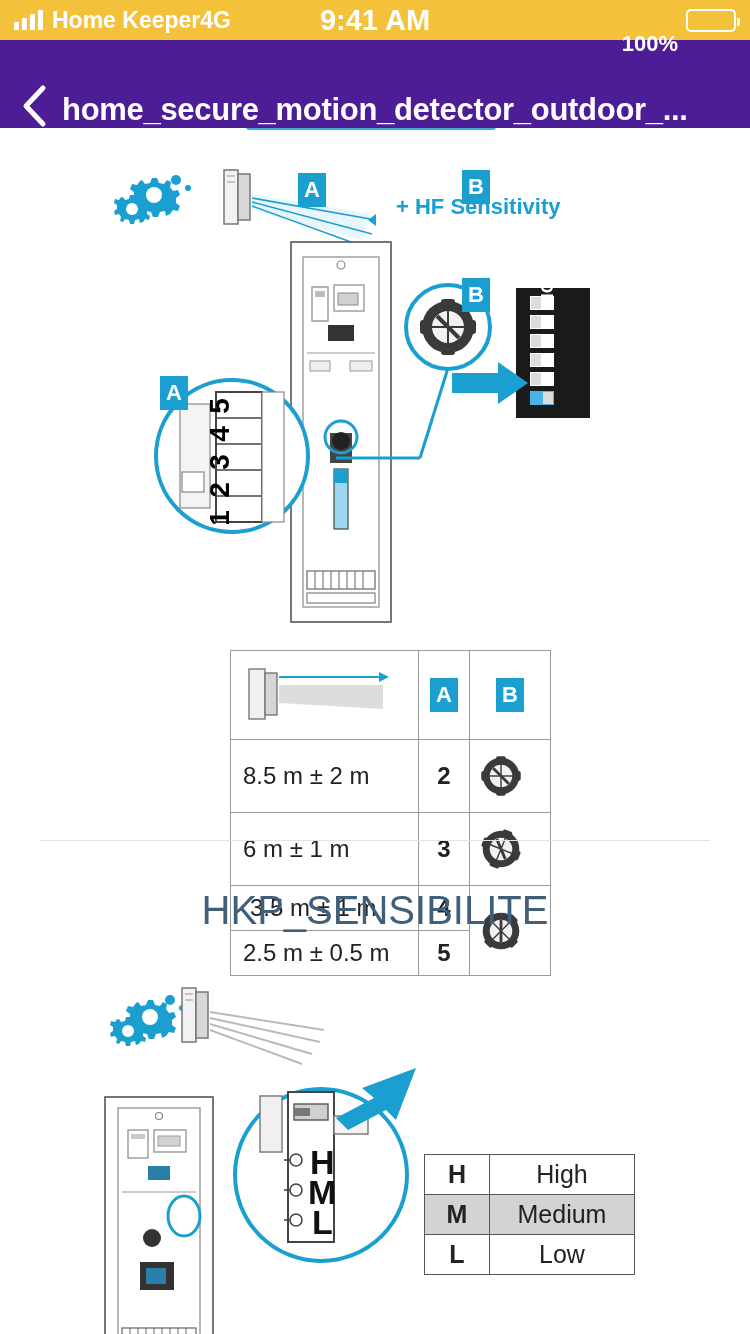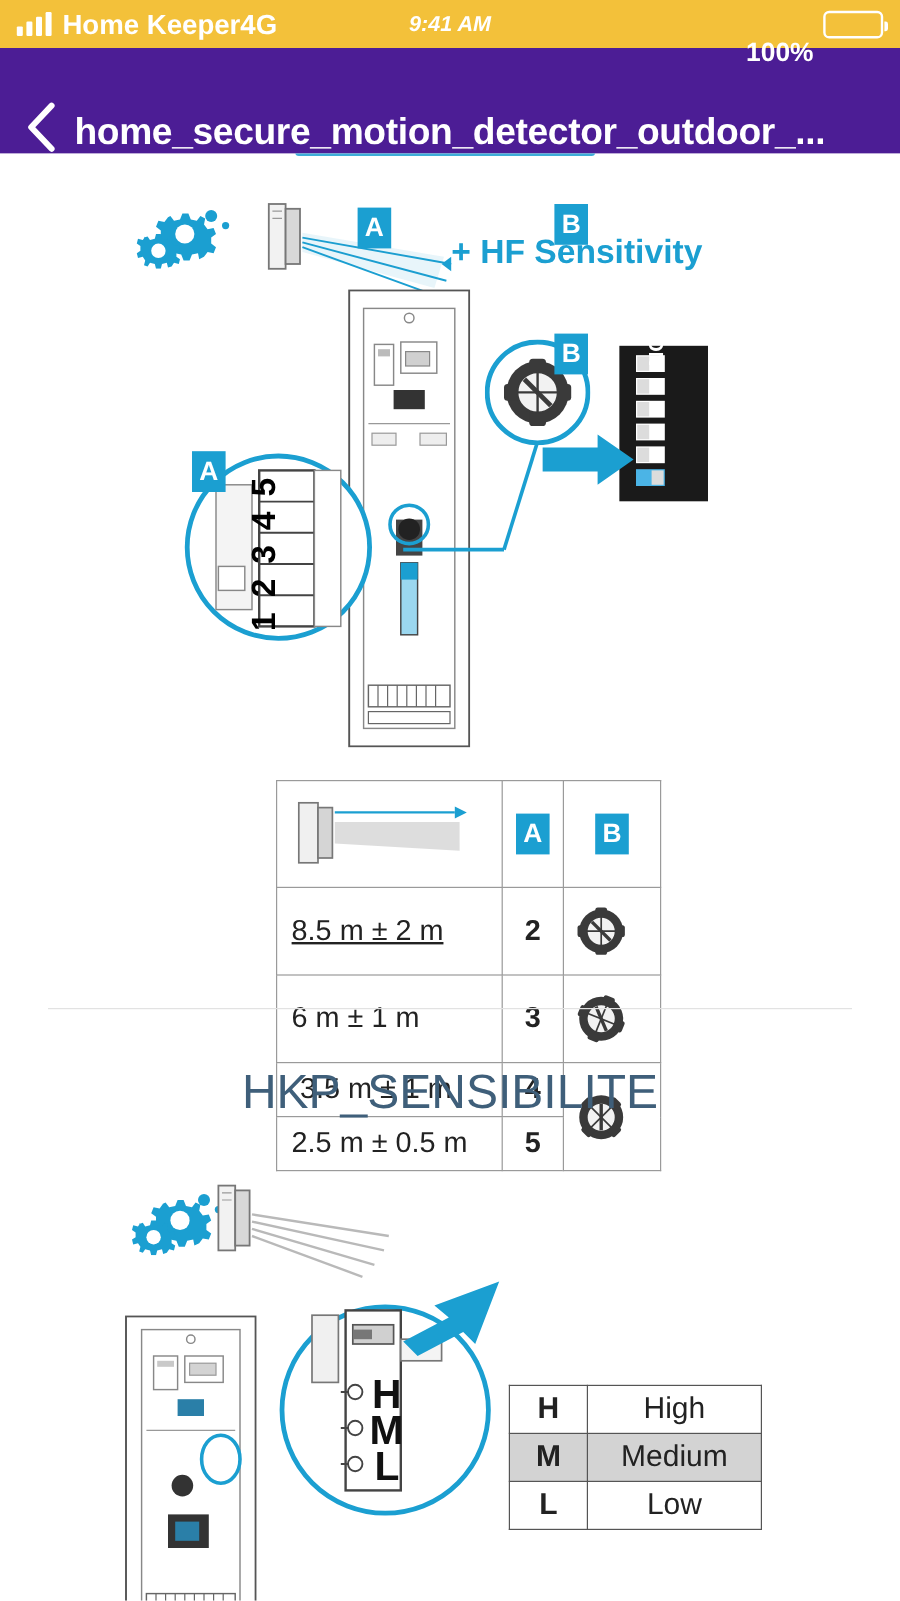--- a/index.html
+++ b/index.html
@@ -43,24 +43,23 @@
   .signal-bars i:nth-child(1) { height: 8px; }
   .signal-bars i:nth-child(2) { height: 12px; }
   .signal-bars i:nth-child(3) { height: 16px; }
   .signal-bars i:nth-child(4) { height: 20px; }
   .carrier { margin-right: 0; white-space: nowrap; }
   .network { margin-right: 0; }
   .clock {
     position: absolute;
     left: 0; right: 0;
     text-align: center;
-    font-size: 18px;
+    font-size: 29px;
     font-weight: bold;
     pointer-events: none;
-    font-style: italic;
   }
   .status-right {
     margin-left: auto;
     display: flex;
     align-items: center;
     gap: 8px;
   }
   .battery-pct { font-size: 22px; font-weight: bold; margin-top: 47px; }
   .battery {
     width: 50px;
@@ -275,21 +274,21 @@
         <line x1="2" y1="26" x2="112" y2="66"></line>
       </g>
       <polygon points="126,34 126,46 118,40" fill="#1b9fd1"></polygon>
       <path d="M2 14 L120 34 L112 60 L2 30 Z" fill="#1b9fd1" opacity="0.10"></path>
     </svg>
 
     <div class="label-box abs" style="left:298px; top:45px; width:28px; height:28px; font-size:22px; padding-top:6px;">A</div>
 
     <div class="label-box abs" style="left:462px; top:42px; width:28px; height:28px; font-size:22px; padding-top:6px;">B</div>
 
-    <div class="abs blue-text" style="left:376px; top:66px; font-size:28px;">+ HF Sensitivity</div>
+    <div class="abs blue-text" style="left:396px; top:66px; font-size:22px;">+ HF Sensitivity</div>
 
     <svg class="abs" style="left:290px; top:113px;" width="102" height="382" viewBox="0 0 102 382">
       <rect x="1" y="1" width="100" height="380" fill="#ffffff" stroke="#555" stroke-width="1.6"></rect>
       <rect x="13" y="16" width="76" height="350" fill="#ffffff" stroke="#888" stroke-width="1.2"></rect>
       <circle cx="51" cy="24" r="4" fill="none" stroke="#888" stroke-width="1.2"></circle>
       <rect x="22" y="46" width="16" height="34" fill="#fff" stroke="#888" stroke-width="1.2"></rect>
       <rect x="25" y="50" width="10" height="6" fill="#bbb"></rect>
       <rect x="44" y="44" width="30" height="26" fill="#fff" stroke="#888" stroke-width="1.2"></rect>
       <rect x="48" y="52" width="20" height="12" fill="#d0d0d0" stroke="#888" stroke-width="1"></rect>
       <rect x="38" y="84" width="26" height="16" fill="#333"></rect>
@@ -401,21 +400,21 @@
           </svg>
         </td>
         <td class="c-a">
           <span class="label-box" style="width:28px; height:28px; font-size:22px; padding-top:6px;">A</span>
         </td>
         <td class="c-b">
           <span class="label-box" style="width:28px; height:28px; font-size:22px; padding-top:6px;">B</span>
         </td>
       </tr>
       <tr>
-        <td class="c-dist" style="height:72px;text-decoration:underline;">8.5 m ± 2 m</td>
+        <td class="c-dist" style="height:72px;">8.5 m ± 2 m</td>
         <td class="c-a">2</td>
         <td class="c-b">
           <svg width="62" height="62" viewBox="0 0 88 88">
             <circle cx="44" cy="44" r="26" fill="#3a3a3a"></circle>
             <rect x="16" y="37" width="56" height="14" rx="3" fill="#3a3a3a"></rect>
             <rect x="37" y="16" width="14" height="56" rx="3" fill="#3a3a3a"></rect>
             <circle cx="44" cy="44" r="17" fill="#f2f2f2" stroke="#3a3a3a" stroke-width="2"></circle>
             <line x1="33" y1="33" x2="55" y2="55" stroke="#3a3a3a" stroke-width="4"></line>
             <line x1="44" y1="27" x2="44" y2="61" stroke="#3a3a3a" stroke-width="2"></line>
             <line x1="27" y1="44" x2="61" y2="44" stroke="#3a3a3a" stroke-width="2"></line>

